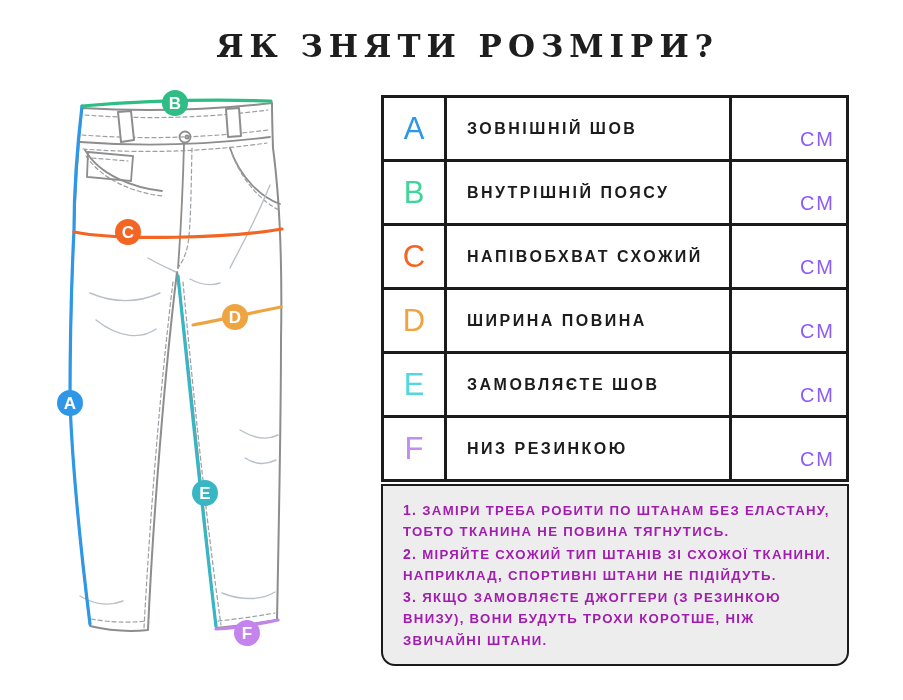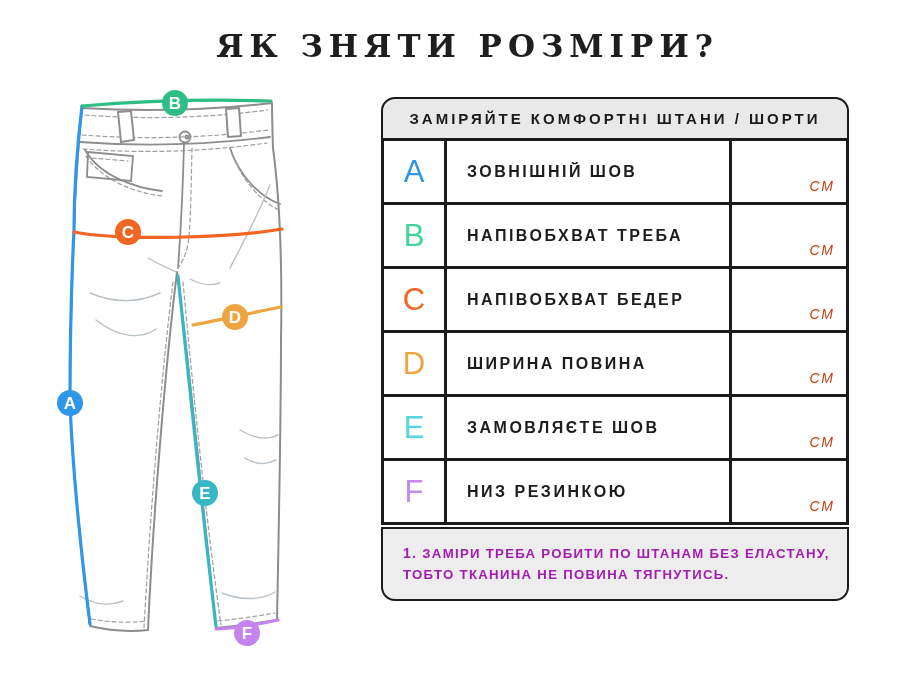--- a/index.html
+++ b/index.html
@@ -38,22 +38,22 @@
   table.size-table td{border:3px solid #1b1b1b;background:#ffffff;}
   td.cell-letter{
     width:58px;height:59px;text-align:center;vertical-align:middle;
     font-size:31px;font-weight:400;
   }
   td.cell-label{
     padding-left:20px;font-size:16px;font-weight:700;letter-spacing:2.5px;
     color:#1c1c1c;white-space:nowrap;
   }
   td.cell-value{width:112px;vertical-align:bottom;text-align:right;}
-  .unit{display:inline-block;padding:0 10px 7px 0;font-size:14px;
-    letter-spacing:2px;color:#c2410c;font-style:italic;}
+  .unit{display:inline-block;padding:0 10px 7px 0;font-size:20px;
+    letter-spacing:2px;color:#8b5cf6;}
   .panel-notes{
     box-sizing:border-box;border:2px solid #1b1b1b;border-radius:0 0 14px 14px;
     background:#ededed;margin-top:2px;padding:13px 16px 13px 20px;
   }
   .note{font-size:13.2px;font-weight:700;letter-spacing:1.3px;
     line-height:1.6;color:#a21caf;}
   .note b{font-weight:700;font-size:14px;}
 </style>
 </head>
 <body>
@@ -142,37 +142,36 @@
       <text class="marker-letter" x="165" y="411">E</text>
     </g>
     <g>
       <circle cx="207" cy="545" r="13" fill="#c583ee"></circle>
       <text class="marker-letter" x="207" y="551">F</text>
     </g>
   </svg>
 </div>
 
 <div class="panel">
-  <div class="panel-header">ЗАМІРЯЙТЕ КОМФОРТНІ ШТАНИ / ШОРТИ</div>
 
   <table class="size-table">
     <tbody>
       <tr>
         <td class="cell-letter" style="color: rgb(47, 151, 232);">A</td>
         <td class="cell-label">ЗОВНІШНІЙ ШОВ</td>
         <td class="cell-value"><span class="unit">СМ</span></td>
       </tr>
       <tr>
         <td class="cell-letter" style="color: rgb(62, 213, 152);">B</td>
-        <td class="cell-label">НАПІВОБХВАТ ТРЕБА</td>
+        <td class="cell-label">ВНУТРІШНІЙ ПОЯСУ</td>
         <td class="cell-value"><span class="unit">СМ</span></td>
       </tr>
       <tr>
         <td class="cell-letter" style="color: rgb(242, 101, 34);">C</td>
-        <td class="cell-label">НАПІВОБХВАТ БЕДЕР</td>
+        <td class="cell-label">НАПІВОБХВАТ СХОЖИЙ</td>
         <td class="cell-value"><span class="unit">СМ</span></td>
       </tr>
       <tr>
         <td class="cell-letter" style="color: rgb(240, 164, 62);">D</td>
         <td class="cell-label">ШИРИНА ПОВИНА</td>
         <td class="cell-value"><span class="unit">СМ</span></td>
       </tr>
       <tr>
         <td class="cell-letter" style="color: rgb(82, 215, 220);">E</td>
         <td class="cell-label">ЗАМОВЛЯЄТЕ ШОВ</td>
@@ -181,14 +180,16 @@
       <tr>
         <td class="cell-letter" style="color: rgb(196, 139, 240);">F</td>
         <td class="cell-label">НИЗ РЕЗИНКОЮ</td>
         <td class="cell-value"><span class="unit">СМ</span></td>
       </tr>
     </tbody>
   </table>
 
   <div class="panel-notes">
     <div class="note"><b>1.</b> <span>ЗАМІРИ ТРЕБА РОБИТИ ПО ШТАНАМ БЕЗ ЕЛАСТАНУ, ТОБТО ТКАНИНА НЕ ПОВИНА ТЯГНУТИСЬ.</span></div>
+    <div class="note"><b>2.</b> <span>МІРЯЙТЕ СХОЖИЙ ТИП ШТАНІВ ЗІ СХОЖОЇ ТКАНИНИ. НАПРИКЛАД, СПОРТИВНІ ШТАНИ НЕ ПІДІЙДУТЬ.</span></div>
+    <div class="note"><b>3.</b> <span>ЯКЩО ЗАМОВЛЯЄТЕ ДЖОГГЕРИ (З РЕЗИНКОЮ ВНИЗУ), ВОНИ БУДУТЬ ТРОХИ КОРОТШЕ, НІЖ ЗВИЧАЙНІ ШТАНИ.</span></div>
   </div>
 </div>
 
 </body></html>

